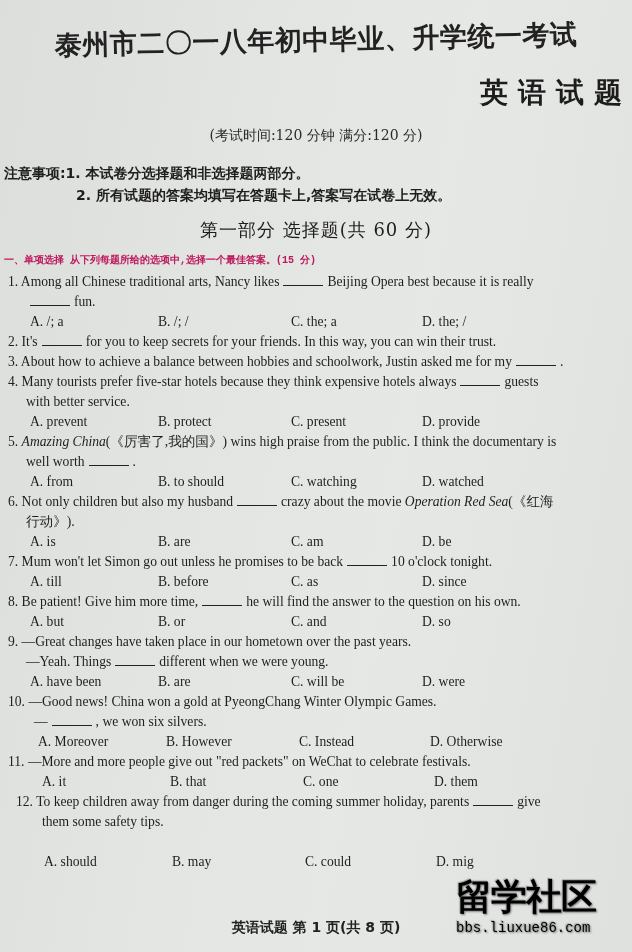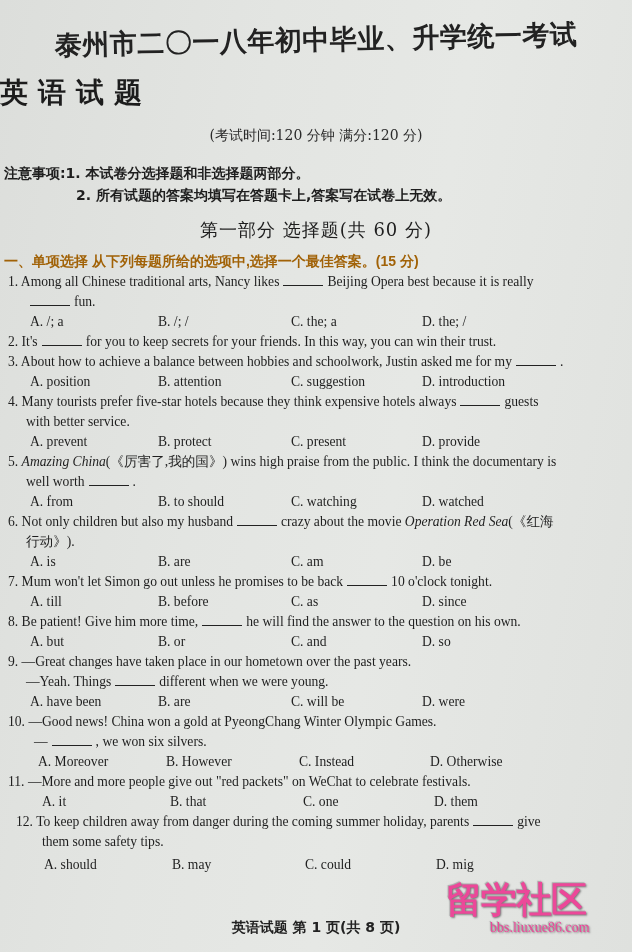--- a/index.html
+++ b/index.html
@@ -9,60 +9,60 @@
       color: #1e1e1e;
       font-family: "Liberation Serif", "DejaVu Serif", serif;
     }
     .page { position: absolute; left: 0; top: 0; width: 632px; height: 952px; }
     .title-main {
       position: absolute; left: 0; width: 632px; top: 22px; text-align: center;
       font-size: 27px; letter-spacing: 0.5px; font-family: "DejaVu Serif", serif; font-weight: bold;
       color: #222; transform: rotate(-1.2deg);
     }
     .title-sub {
-      position: absolute; left: 0; width: 632px; top: 74px; text-align: left;
+      position: absolute; left: 0; width: 632px; top: 74px; text-align: right;
       font-size: 28px; letter-spacing: 10px; font-family: "DejaVu Sans", sans-serif; font-weight: bold; color: #1c1c1c;
     }
     .exam-info {
       position: absolute; left: 0; width: 632px; top: 127px; text-align: center;
       font-size: 14px; font-family: "DejaVu Serif", serif; color: #2a2a2a;
     }
     .notes { position: absolute; left: 4px; top: 162px; font-size: 14px; font-family: "DejaVu Sans", sans-serif; font-weight: bold; color: #1e1e1e; }
     .notes .row { height: 22px; line-height: 22px; white-space: nowrap; }
     .notes .row2 { padding-left: 72px; }
     .part-title {
       position: absolute; left: 0; width: 632px; top: 218px; text-align: center;
       font-size: 18px; font-family: "DejaVu Serif", serif; color: #1e1e1e; letter-spacing: 1px;
     }
     .section-title {
-      position: absolute; left: 4px; top: 253px; font-size: 14px;
-      font-family: Liberation Sans, sans-serif; font-weight: bold; color: #a16207; white-space: nowrap;
+      position: absolute; left: 4px; top: 253px; font-size: 10px;
+      font-family: Liberation Mono, monospace; font-weight: bold; color: #be185d; white-space: nowrap;
     }
     .questions { position: absolute; left: 8px; top: 272px; width: 610px; font-size: 13.6px; line-height: 20px; }
     .q { position: relative; }
     .q .stem { white-space: nowrap; }
     .q .stem-cont { padding-left: 18px; white-space: nowrap; }
     .opts { display: flex; padding-left: 22px; white-space: nowrap; }
     .opts span { display: inline-block; }
     .opts .o0 { width: 128px; }
     .opts .o1 { width: 133px; }
     .opts .o2 { width: 131px; }
     .blank { display: inline-block; border-bottom: 1px solid #222; width: 40px; height: 12px; margin: 0 4px; vertical-align: baseline; }
     i { font-style: italic; }
     .footer {
       position: absolute; left: 0; width: 632px; top: 919px; text-align: center;
       font-size: 14px; font-family: "DejaVu Sans", sans-serif; font-weight: bold; color: #222;
     }
     .watermark {
-      position: absolute; left: 446px; top: 880px; width: 160px; height: 70px;
-      color: #ec4899; text-shadow: 1px 1px 2px #777, -1px -1px 1px #aaa;
-      font-family: Liberation Serif, serif;
+      position: absolute; left: 456px; top: 880px; width: 160px; height: 70px;
+      color: #000000; text-shadow: 1px 1px 2px #777, -1px -1px 1px #aaa;
+      font-family: Liberation Mono, monospace;
     }
     .watermark .wm-logo { font-size: 36px; font-weight: bold; letter-spacing: -1px; line-height: 40px; }
-    .watermark .wm-url { font-size: 14px; line-height: 16px; margin-left: 44px; }
+    .watermark .wm-url { font-size: 14px; line-height: 16px; }
   </style>
 </head>
 <body>
 
 <div class="page">
 
   <div class="title-main">泰州市二〇一八年初中毕业、升学统一考试</div>
   <div class="title-sub">英语试题</div>
   <div class="exam-info">(考试时间:120 分钟   满分:120 分)</div>
 
@@ -90,26 +90,20 @@
           <span>D. the; /</span>
         </div>
     </div>
 
     <div class="q">
       <div class="stem"><span>2. It's</span><span class="blank"></span><span>for you to keep secrets for your friends. In this way, you can win their trust.</span></div>
     </div>
 
     <div class="q">
       <div class="stem"><span>3. About how to achieve a balance between hobbies and schoolwork, Justin asked me for my</span><span class="blank"></span><span>.</span></div>
-      <div class="opts">
-          <span class="o0">A. position</span>
-          <span class="o1">B. attention</span>
-          <span class="o2">C. suggestion</span>
-          <span>D. introduction</span>
-        </div>
     </div>
 
     <div class="q">
       <div class="stem"><span>4. Many tourists prefer five-star hotels because they think expensive hotels always</span><span class="blank"></span><span>guests</span></div>
       <div class="stem-cont"><span>with better service.</span></div>
       <div class="opts">
           <span class="o0">A. prevent</span>
           <span class="o1">B. protect</span>
           <span class="o2">C. present</span>
           <span>D. provide</span>
@@ -186,21 +180,21 @@
           <span class="o0">A. it</span>
           <span class="o1">B. that</span>
           <span class="o2">C. one</span>
           <span>D. them</span>
         </div>
     </div>
 
     <div class="q">
       <div class="stem" style="padding-left:8px"><span>12. To keep children away from danger during the coming summer holiday, parents</span><span class="blank"></span><span>give</span></div>
       <div class="stem-cont" style="padding-left:34px"><span>them some safety tips.</span></div>
-      <div class="opts" style="padding-left:36px; margin-top:3px">
+      <div class="opts" style="padding-left:36px; margin-top:20px">
           <span class="o0">A. should</span>
           <span class="o1">B. may</span>
           <span class="o2">C. could</span>
           <span>D. mig</span>
         </div>
     </div>
 
   </div>
 
   <div class="footer">英语试题   第 1 页(共 8 页)</div>

